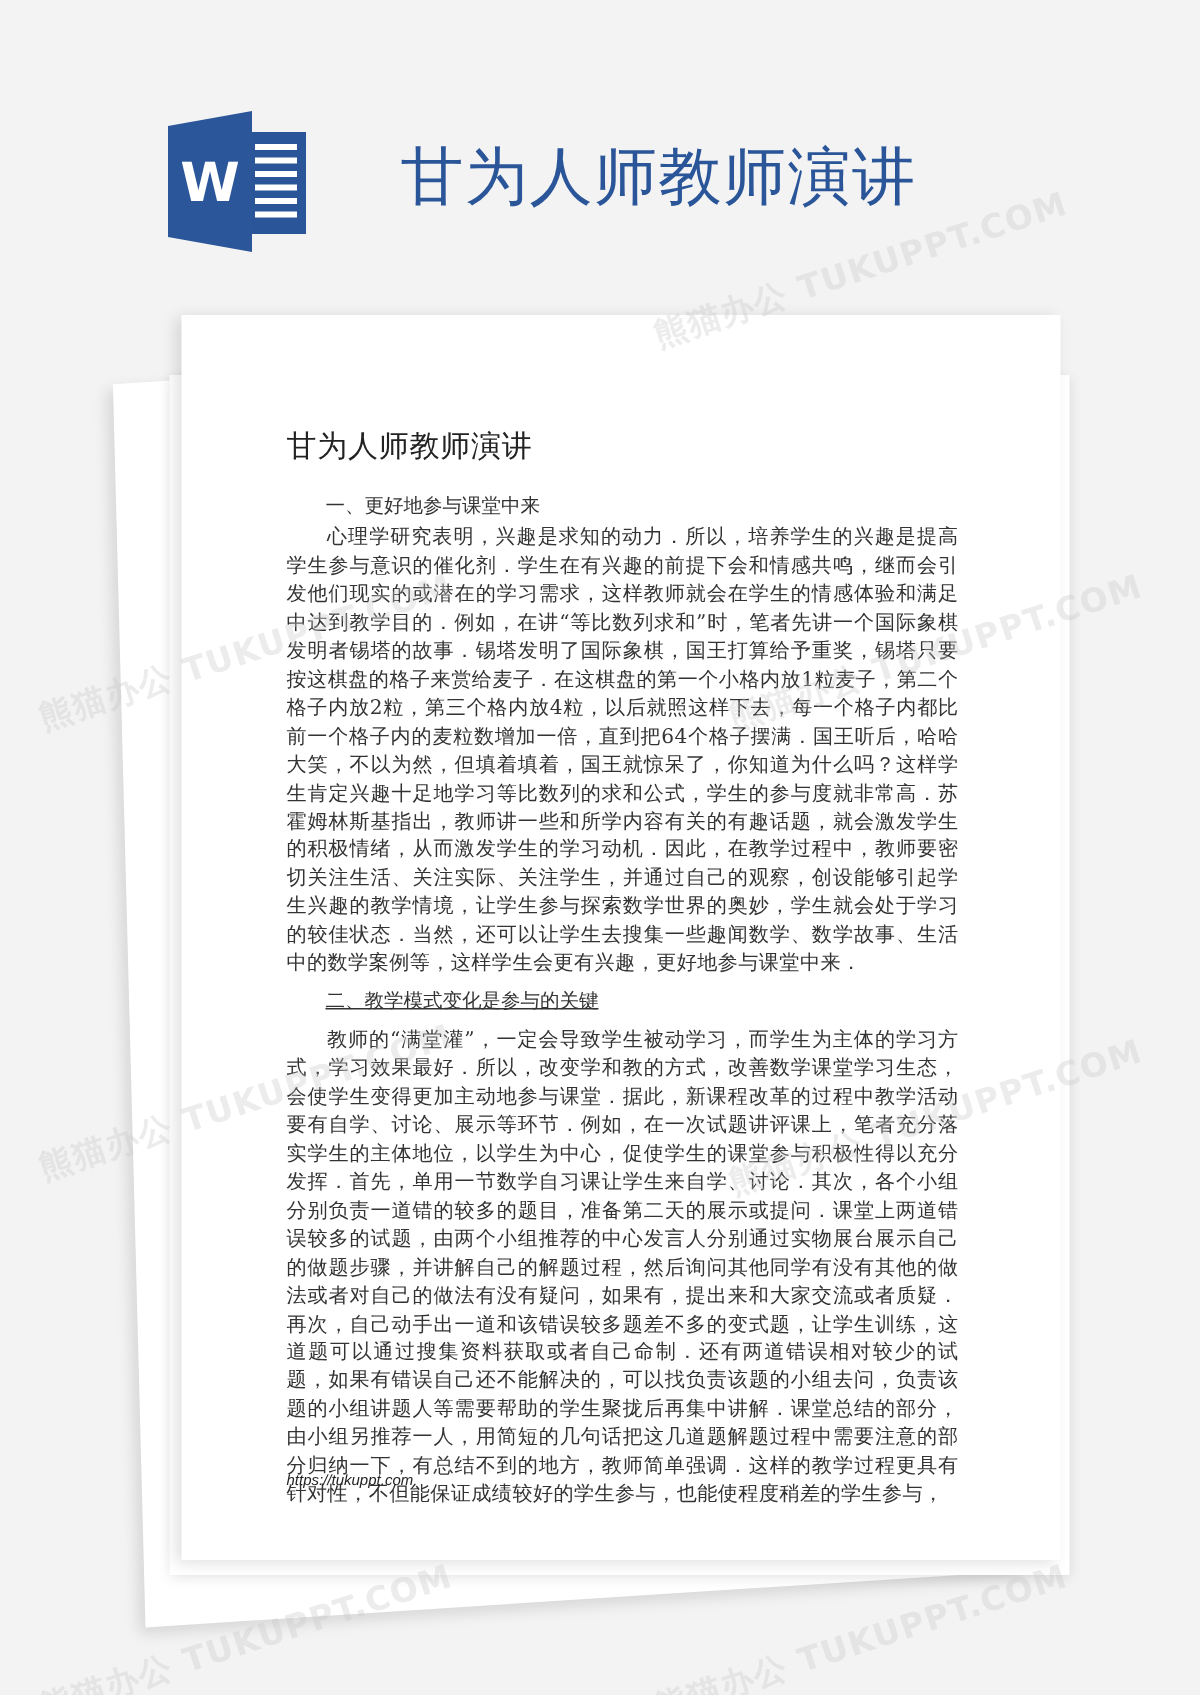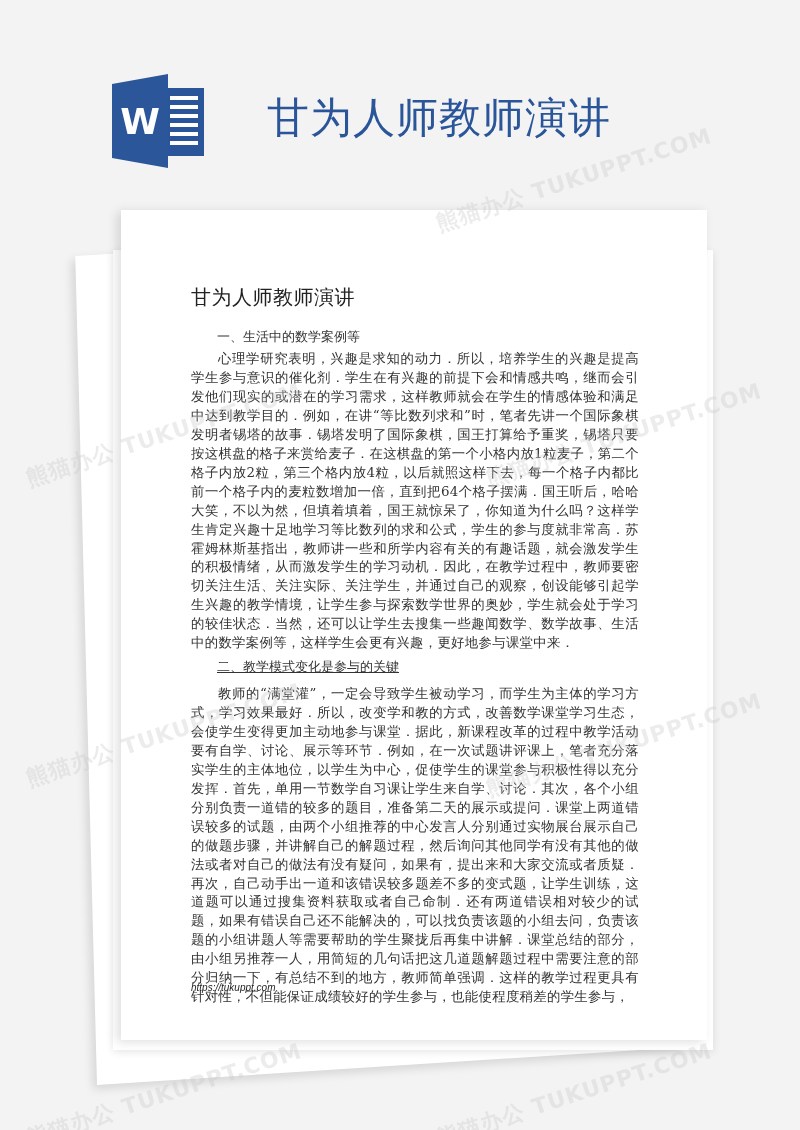--- a/index.html
+++ b/index.html
@@ -92,21 +92,21 @@
   </div>
   <div class="header-title">甘为人师教师演讲</div>
 </div>
 
 <div class="page-back"></div>
 <div class="page-mid"></div>
 
 <div class="page">
   <div class="doc-title">甘为人师教师演讲</div>
 
-  <div class="section-heading" style="top:118px;">一、生活中的数学案例等</div>
+  <div class="section-heading" style="top:118px;">一、更好地参与课堂中来</div>
   <div class="paragraph" style="top:140px;">心理学研究表明，兴趣是求知的动力．所以，培养学生的兴趣是提高学生参与意识的催化剂．学生在有兴趣的前提下会和情感共鸣，继而会引发他们现实的或潜在的学习需求，这样教师就会在学生的情感体验和满足中达到教学目的．例如，在讲“等比数列求和”时，笔者先讲一个国际象棋发明者锡塔的故事．锡塔发明了国际象棋，国王打算给予重奖，锡塔只要按这棋盘的格子来赏给麦子．在这棋盘的第一个小格内放1粒麦子，第二个格子内放2粒，第三个格内放4粒，以后就照这样下去，每一个格子内都比前一个格子内的麦粒数增加一倍，直到把64个格子摆满．国王听后，哈哈大笑，不以为然，但填着填着，国王就惊呆了，你知道为什么吗？这样学生肯定兴趣十足地学习等比数列的求和公式，学生的参与度就非常高．苏霍姆林斯基指出，教师讲一些和所学内容有关的有趣话题，就会激发学生的积极情绪，从而激发学生的学习动机．因此，在教学过程中，教师要密切关注生活、关注实际、关注学生，并通过自己的观察，创设能够引起学生兴趣的教学情境，让学生参与探索数学世界的奥妙，学生就会处于学习的较佳状态．当然，还可以让学生去搜集一些趣闻数学、数学故事、生活中的数学案例等，这样学生会更有兴趣，更好地参与课堂中来．</div>
 
   <div class="section-heading" style="top:448px;text-decoration:underline;">二、教学模式变化是参与的关键</div>
   <div class="paragraph" style="top:475px;">教师的“满堂灌”，一定会导致学生被动学习，而学生为主体的学习方式，学习效果最好．所以，改变学和教的方式，改善数学课堂学习生态，会使学生变得更加主动地参与课堂．据此，新课程改革的过程中教学活动要有自学、讨论、展示等环节．例如，在一次试题讲评课上，笔者充分落实学生的主体地位，以学生为中心，促使学生的课堂参与积极性得以充分发挥．首先，单用一节数学自习课让学生来自学、讨论．其次，各个小组分别负责一道错的较多的题目，准备第二天的展示或提问．课堂上两道错误较多的试题，由两个小组推荐的中心发言人分别通过实物展台展示自己的做题步骤，并讲解自己的解题过程，然后询问其他同学有没有其他的做法或者对自己的做法有没有疑问，如果有，提出来和大家交流或者质疑．再次，自己动手出一道和该错误较多题差不多的变式题，让学生训练，这道题可以通过搜集资料获取或者自己命制．还有两道错误相对较少的试题，如果有错误自己还不能解决的，可以找负责该题的小组去问，负责该题的小组讲题人等需要帮助的学生聚拢后再集中讲解．课堂总结的部分，由小组另推荐一人，用简短的几句话把这几道题解题过程中需要注意的部分归纳一下，有总结不到的地方，教师简单强调．这样的教学过程更具有针对性，不但能保证成绩较好的学生参与，也能使程度稍差的学生参与，</div>
 
   <div class="footer-url">https://tukuppt.com</div>
 </div>
 
 <div class="watermark" style="left:430px; top:165px;">熊猫办公 TUKUPPT.COM</div>
 <div class="watermark" style="left:20px; top:420px;">熊猫办公 TUKUPPT.COM</div>

